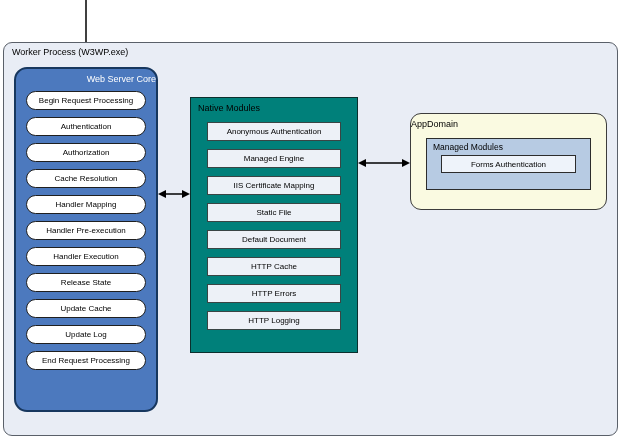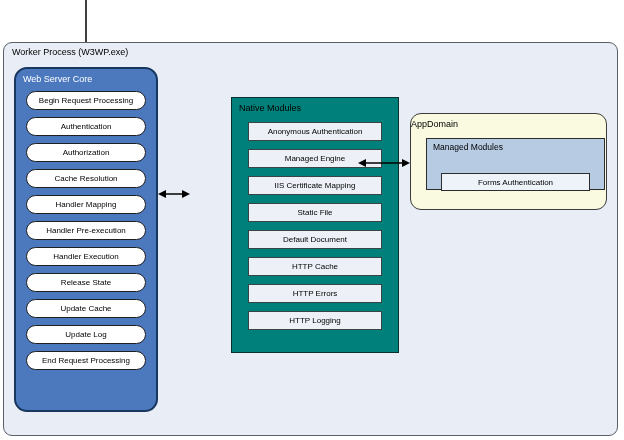--- a/index.html
+++ b/index.html
@@ -15,55 +15,55 @@
     background: #E9EDF5; border: 1.5px solid #5a6069; border-radius: 9px;
   }
   .worker-title { position: absolute; left: 8px; top: 4px; font-size: 9px; color: #000; }
 
   
   .wsc {
     position: absolute; left: 14px; top: 67px; width: 144px; height: 345px;
     background: #4C79BE; border: 2px solid #17375E; border-radius: 13px;
     display: flex; flex-direction: column;
   }
-  .wsc-title { color: #ffffff; font-size: 9px; padding: 5px 0 0 7px; }
+  .wsc-title { color: #ffffff; font-size: 9px; padding: 5px 0 0 7px; text-align: right; }
   .wsc-pills { display: flex; flex-direction: column; gap: 7px; padding: 7px 10px 0 10px; }
   .pill {
     height: 19px; background: #ffffff; border: 1px solid #1f1f1f; border-radius: 11px;
     display: flex; align-items: center; justify-content: center;
     font-size: 8px; white-space: nowrap;
   }
 
   
   .nm {
     position: absolute; left: 190px; top: 97px; width: 168px; height: 256px;
     background: #00807A; border: 1.5px solid #0b2f2d;
-    display: flex; flex-direction: column; margin-left: 41px;
+    display: flex; flex-direction: column;
   }
   .nm-title { color: #000; font-size: 9px; padding: 5px 0 0 7px; }
   .nm-items { display: flex; flex-direction: column; gap: 8px; padding: 9px 16px 0 16px; }
   .nm-item {
     height: 19px; background: #EDF1F7; border: 1px solid #394544;
     display: flex; align-items: center; justify-content: center;
     font-size: 8px; white-space: nowrap;
   }
 
   
   .appdomain {
     position: absolute; left: 410px; top: 113px; width: 197px; height: 97px;
     background: #FAFAE1; border: 1.5px solid #3c3c3c; border-radius: 11px;
   }
   .ad-title { font-size: 9px; padding: 5px 0 0 0; }
   .mm {
-    position: absolute; left: 15px; top: 24px; width: 179px; height: 52px;
+    position: absolute; left: 15px; top: 24px; width: 165px; height: 52px;
     background: #B7CBE3; border: 1.5px solid #2c2c2c;
   }
   .mm-title { font-size: 8.5px; padding: 3px 0 0 6px; }
   .mm-item {
-    margin: 21px 14px 0 14px; height: 18px;
+    margin: 3px 14px 0 14px; height: 18px;
     background: #EEF3FA; border: 1px solid #2c2c2c;
     display: flex; align-items: center; justify-content: center; font-size: 8px;
   }
 </style>
 </head>
 <body>
 
 <div class="canvas">
 
   <svg class="arrow-svg" style="left:79px; top:0; width:14px; height:67px;" viewBox="0 0 14 67">

